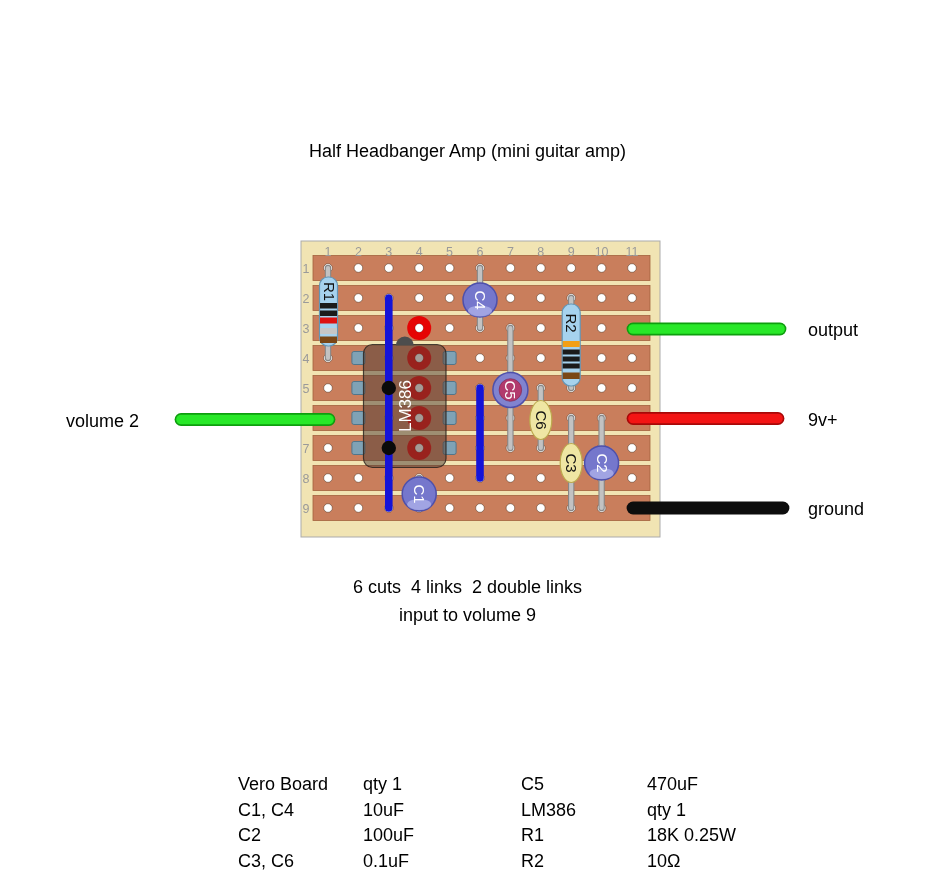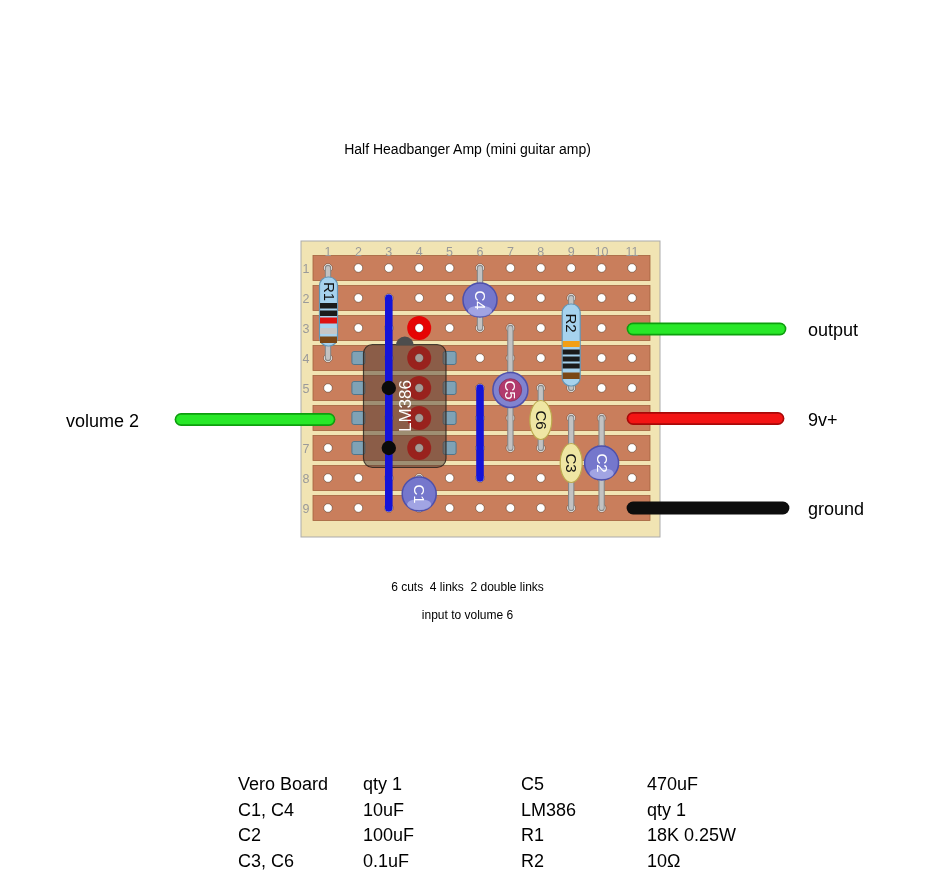--- a/index.html
+++ b/index.html
@@ -1,22 +1,22 @@
 <!DOCTYPE html>
 <html><head>
 <meta charset="utf-8">
 <style>
   html,body{margin:0;padding:0;background:#ffffff;}
   .page{position:relative;width:935px;height:893px;background:#ffffff;overflow:hidden;
         font-family:"Liberation Sans", sans-serif;color:#000;}
   .title{position:absolute;top:141px;left:0;width:935px;text-align:center;
-         font-size:14px;}
+         font-size:18px;}
   svg.diagram{position:absolute;left:0;top:0;}
   .notes{position:absolute;top:574px;left:0;width:935px;text-align:center;}
-  .notes div{height:27.6px;line-height:27.6px;font-size:12px;white-space:pre;}
+  .notes div{height:27.6px;line-height:27.6px;font-size:18px;white-space:pre;}
   .parts{position:absolute;left:0;top:0;width:935px;font-size:18px;}
   .prow{position:absolute;left:0;width:935px;height:25px;}
   .pc{position:absolute;white-space:pre;margin-top:40px;}
   .pc.c1{left:238px;} .pc.c2{left:363px;} .pc.c3{left:521px;} .pc.c4{left:647px;}
   text{font-family:"Liberation Sans", sans-serif;}
 </style>
 </head>
 <body>
 
 <div class="page">
@@ -285,21 +285,21 @@
     </g>
 
     <text x="808" y="336" font-size="18" fill="#000">output</text>
     <text x="808" y="425.5" font-size="18" fill="#000">9v+</text>
     <text x="808" y="514.5" font-size="18" fill="#000">ground</text>
     <text x="66" y="427" font-size="18" fill="#000">volume 2</text>
   </svg>
 
   <div class="notes">
     <div>6 cuts  4 links  2 double links</div>
-    <div>input to volume 6</div>
+    <div>input to volume 9</div>
   </div>
 
   <div class="parts">
     <div class="prow" style="top:734px">
       <span class="pc c1">Vero Board</span>
       <span class="pc c2">qty 1</span>
       <span class="pc c3">C5</span>
       <span class="pc c4">470uF</span>
     </div>
     <div class="prow" style="top:759.5px">

